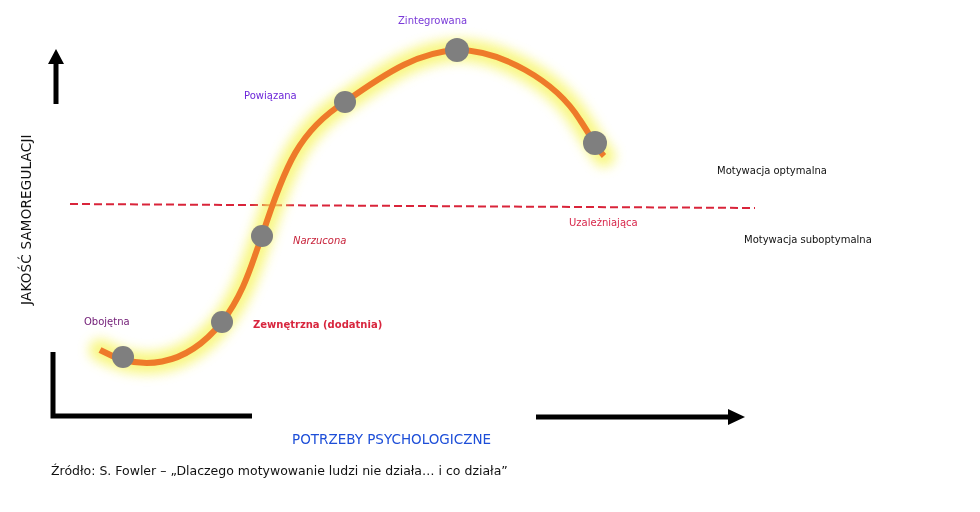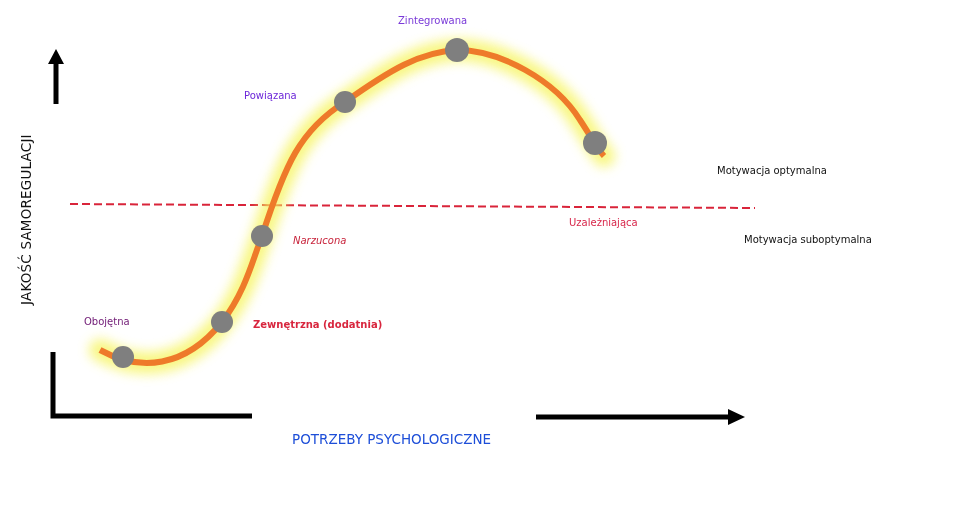--- a/index.html
+++ b/index.html
@@ -106,13 +106,14 @@
 <div class="lbl" style="left:253px; top:317px; color:#d8263e;font-weight:bold;">Zewnętrzna (dodatnia)</div>
 <div class="lbl" style="left:293px; top:233px; color:#c8243c;font-style:italic;">Narzucona</div>
 <div class="lbl" style="left:244px; top:88px; color:#6d28d9;">Powiązana</div>
 <div class="lbl" style="left:398px; top:13px; color:#7a3ad8;">Zintegrowana</div>
 <div class="lbl" style="left:569px; top:171px; color:#d8264a;margin-top:44px;">Uzależniająca</div>
 
 <div class="zone" style="left:717px; top:165px;">Motywacja optymalna</div>
 <div class="zone" style="left:736px; top:234px;margin-left:8px;">Motywacja suboptymalna</div>
 
 <div class="caption">
+  <div>Źródło: S. Fowler – „Dlaczego motywowanie ludzi nie działa… i co działa”</div>
 </div>
 
 </body></html>

